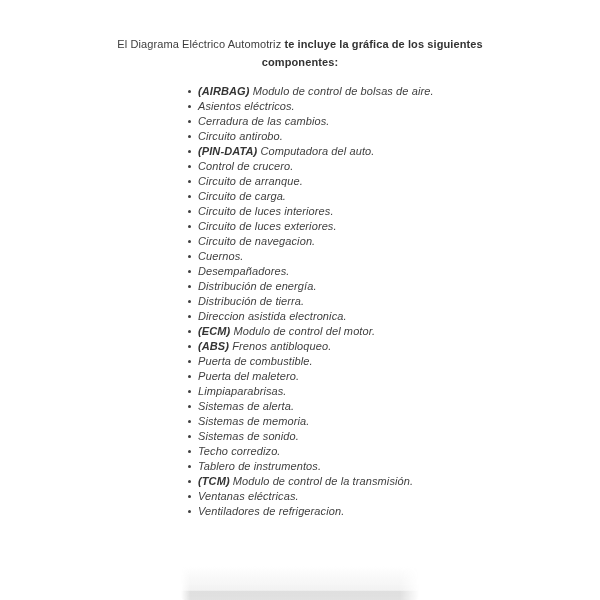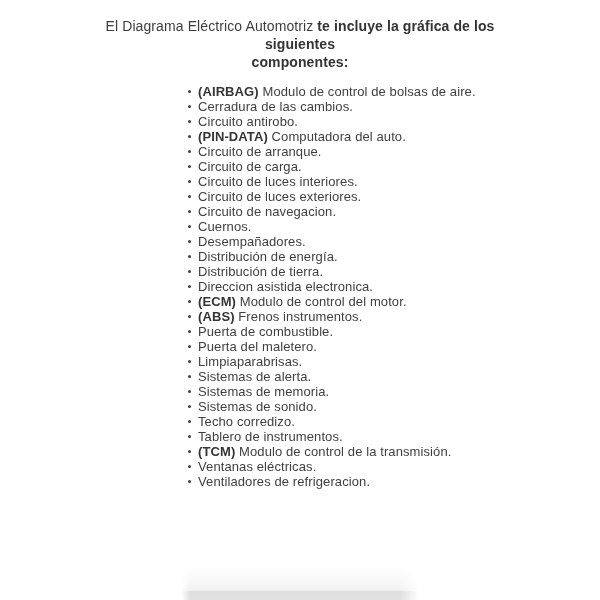--- a/index.html
+++ b/index.html
@@ -7,46 +7,47 @@
   .page {
     position: relative;
     width: 600px;
     height: 600px;
     background: #ffffff;
     overflow: hidden;
     font-family: "Liberation Sans", "DejaVu Sans", sans-serif;
     color: #3f3f3f;
   }
   .title {
-    margin: 17px auto 0 auto;
+    margin: 35px auto 0 auto;
     max-width: 400px;
     text-align: center;
-    font-size: 14px;
+    font-size: 11px;
     line-height: 18px;
     font-weight: 400;
     color: #3d3d3d;
     letter-spacing: 0.1px;
   }
   .title strong { font-weight: 700; color: #333333; }
   .component-list {
     position: absolute;
     top: 84px;
     left: 186px;
     right: 40px;
     list-style: none;
   }
   .component-list li {
     position: relative;
     padding-left: 12px;
-    font-size: 13px;
+    font-size: 11px;
     line-height: 15px;
     height: 15px;
     white-space: nowrap;
     color: #3f3f3f;
     letter-spacing: 0.1px;
+    font-style: italic;
   }
   .component-list li::before {
     content: "";
     position: absolute;
     left: 2px;
     top: 6px;
     width: 3px;
     height: 3px;
     border-radius: 50%;
     background: #3f3f3f;
@@ -76,35 +77,37 @@
 <body>
 
 <div class="page">
   <div class="title">
     <div><span>El Diagrama Eléctrico Automotriz</span> <strong>te incluye la gráfica de los siguientes</strong></div>
     <div><strong>componentes:</strong></div>
   </div>
 
   <ul class="component-list" id="component-list">
       <li><strong>(AIRBAG)</strong> <span>Modulo de control de bolsas de aire.</span></li>
+      <li><span>Asientos eléctricos.</span></li>
       <li><span>Cerradura de las cambios.</span></li>
       <li><span>Circuito antirobo.</span></li>
       <li><strong>(PIN-DATA)</strong> <span>Computadora del auto.</span></li>
+      <li><span>Control de crucero.</span></li>
       <li><span>Circuito de arranque.</span></li>
       <li><span>Circuito de carga.</span></li>
       <li><span>Circuito de luces interiores.</span></li>
       <li><span>Circuito de luces exteriores.</span></li>
       <li><span>Circuito de navegacion.</span></li>
       <li><span>Cuernos.</span></li>
       <li><span>Desempañadores.</span></li>
       <li><span>Distribución de energía.</span></li>
       <li><span>Distribución de tierra.</span></li>
       <li><span>Direccion asistida electronica.</span></li>
       <li><strong>(ECM)</strong> <span>Modulo de control del motor.</span></li>
-      <li><strong>(ABS)</strong> <span>Frenos instrumentos.</span></li>
+      <li><strong>(ABS)</strong> <span>Frenos antibloqueo.</span></li>
       <li><span>Puerta de combustible.</span></li>
       <li><span>Puerta del maletero.</span></li>
       <li><span>Limpiaparabrisas.</span></li>
       <li><span>Sistemas de alerta.</span></li>
       <li><span>Sistemas de memoria.</span></li>
       <li><span>Sistemas de sonido.</span></li>
       <li><span>Techo corredizo.</span></li>
       <li><span>Tablero de instrumentos.</span></li>
       <li><strong>(TCM)</strong> <span>Modulo de control de la transmisión.</span></li>
       <li><span>Ventanas eléctricas.</span></li>

